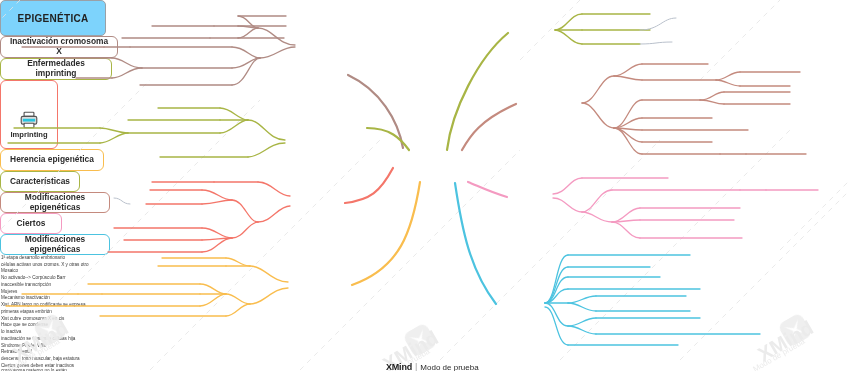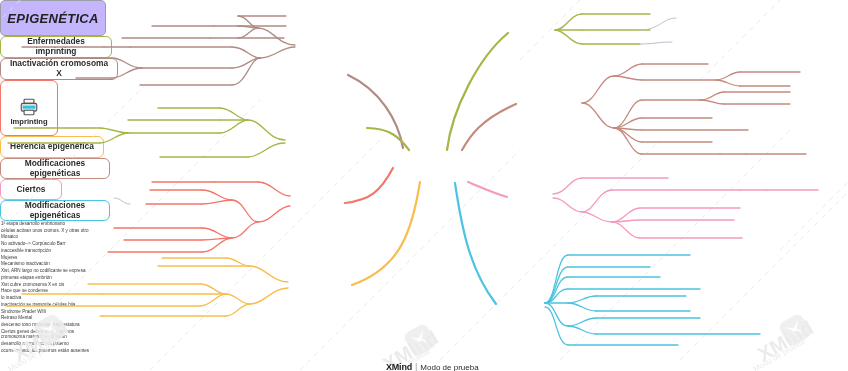--- a/index.html
+++ b/index.html
@@ -9,35 +9,34 @@
     font-family:"Liberation Sans","DejaVu Sans",sans-serif;
     position:relative;
   }
   #canvas{position:absolute;inset:0;width:848px;height:371px;}
   svg.links{position:absolute;left:0;top:0;width:848px;height:371px;pointer-events:none;}
   svg.wm{position:absolute;left:0;top:0;width:848px;height:371px;pointer-events:none;}
 
   
   .central{
     left:393px;top:148px;width:104px;height:34px;
-    border:1.2px solid #9aa0a6;border-radius:5px;background:#c4b5fd;
+    border:1.2px solid #9aa0a6;border-radius:5px;background:#7dd3fc;
     display:flex;align-items:center;justify-content:center;
-    font-size:13px;font-weight:bold;color:#222;letter-spacing:.3px;
+    font-size:10px;font-weight:bold;color:#222;letter-spacing:.3px;
     z-index:40;
-    font-style:italic;
   }
 
   
   .main{
     border-width:1.2px;border-style:solid;border-radius:6px;background:#fff;
     display:flex;align-items:center;justify-content:center;
     font-size:8.4px;font-weight:bold;color:#2c2c2c;text-align:center;
     padding:0 5px;z-index:30;line-height:1.15;
   }
-  .main.withicon{flex-direction:column;gap:2px;padding-top:8px;}
+  .main.withicon{flex-direction:column;gap:2px;padding-top:21px;}
 
   
   .sub{
     font-size:4.6px;color:#3a3a3a;line-height:1.25;
     padding:0 1px 1px 1px;z-index:20;white-space:pre-line;
   }
 
   
   .printer{width:20px;height:18px;display:block;}
 
@@ -273,38 +272,39 @@
       <g stroke="#b9c0cb" stroke-width="1">
         <path d="M640,30 C660,30 662,18 676,18"></path>
         <path d="M640,44 C656,44 656,42 672,42"></path>
         <path d="M130,204 C122,204 122,198 114,198"></path>
       </g>
     </g>
   </svg>
 
   <div class="central">EPIGENÉTICA</div>
 
+  <div class="main" style="left:294px;top:36px;width:106px;height:20px;border-color:#b08b84;">Inactivación cromosoma X</div>
+
   <div class="main" style="left:284px;top:132px;width:100px;height:20px;border-color:#a8b545;">Enfermedades imprinting</div>
-
-  <div class="main" style="left:294px;top:36px;width:106px;height:20px;border-color:#b08b84;">Inactivación cromosoma X</div>
 
   <div class="main withicon" style="left:289px;top:180px;width:46px;height:46px;border-color:#f4766a;">
     <span>
       <svg class="printer" viewBox="0 0 24 22">
         <rect x="6" y="1.5" width="12" height="5" rx="1" fill="#fff" stroke="#555" stroke-width="1.4"></rect>
         <rect x="2.5" y="6.5" width="19" height="9.5" rx="2" fill="#dcdcdc" stroke="#555" stroke-width="1.4"></rect>
         <rect x="4.5" y="9.5" width="15" height="3.4" fill="#28c6e0"></rect>
         <rect x="6" y="15" width="12" height="5.5" rx="1" fill="#fff" stroke="#555" stroke-width="1.4"></rect>
       </svg>
     </span>
     <span style="font-size:7.6px;">Imprinting</span>
   </div>
 
   <div class="main" style="left:286px;top:274px;width:92px;height:20px;border-color:#f9bd4e;">Herencia epigenética</div>
 
+  <div class="main" style="left:488px;top:21px;width:68px;height:19px;border-color:#a8b545;">Características</div>
 
   <div class="main" style="left:486px;top:94px;width:98px;height:19px;border-color:#c48a7e;">Modificaciones epigenéticas</div>
 
   <div class="main" style="left:505px;top:186px;width:50px;height:19px;border-color:#f49ac1;">Ciertos</div>
 
   <div class="main" style="left:480px;top:294px;width:98px;height:19px;border-color:#4cc3e0;">Modificaciones epigenéticas</div>
 
   <div class="sub" style="left:236px;top:10px;width:82px;">1ª etapa desarrollo embrionario</div>
   <div class="sub" style="left:236px;top:20px;width:92px;">células activan unos cromos. X y otras otro</div>
   <div class="sub" style="left:152px;top:20px;width:34px;">Mosaico</div>

